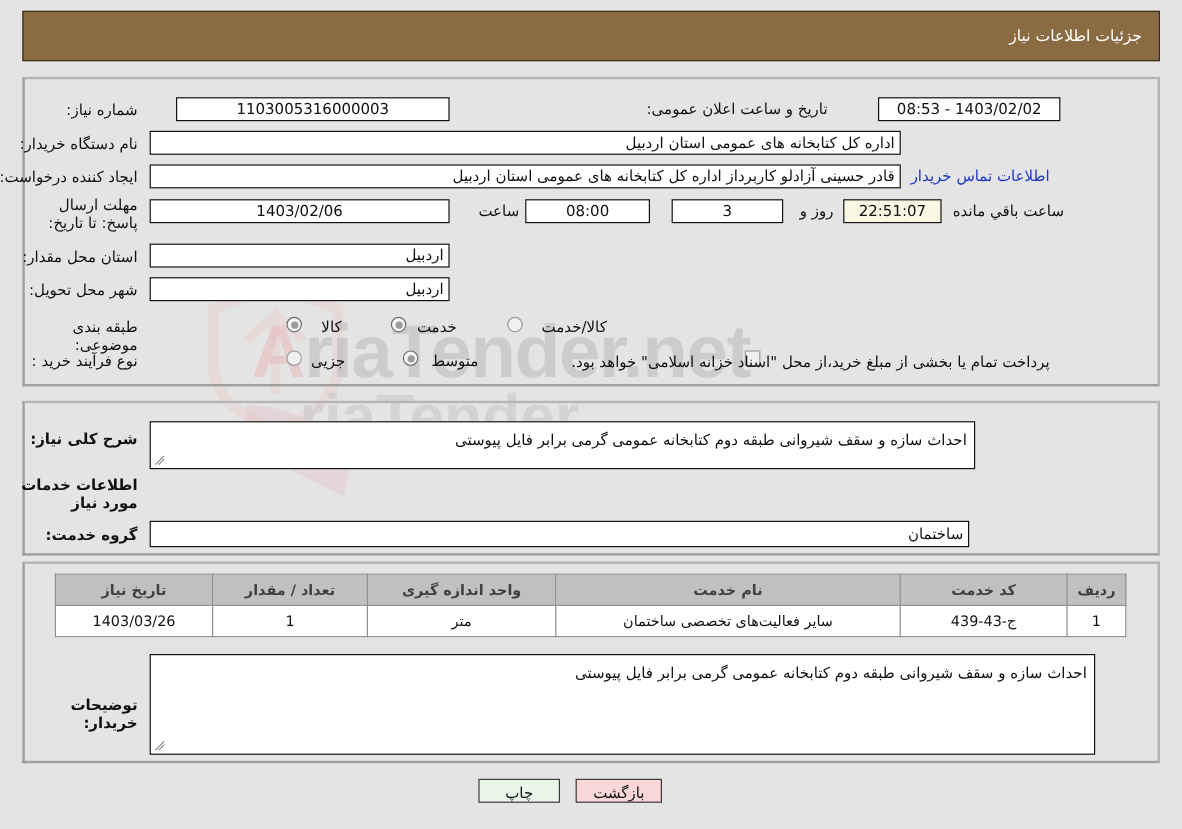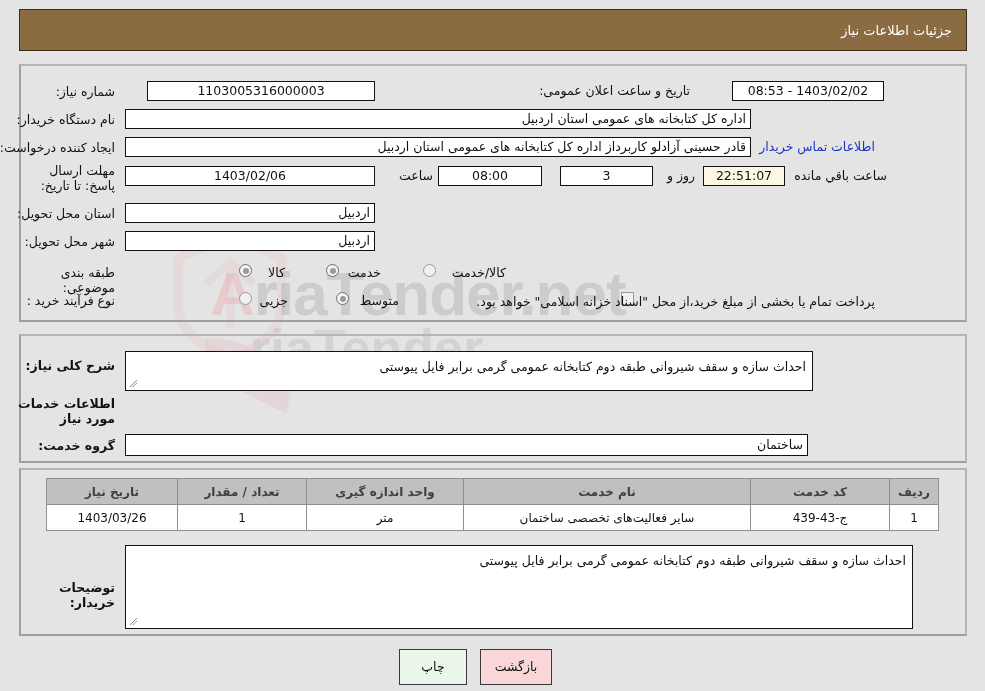--- a/index.html
+++ b/index.html
@@ -222,21 +222,21 @@
     height: 25px;
     padding: 0 5px;
     text-align: center;
     white-space: nowrap;
   }
 
   
   .btn {
     position: absolute;
     box-sizing: border-box;
-    height: 36px;
+    height: 20px;
     font-size: 12.5px;
     color: #111;
     border: 1px solid #6a6a6a;
     background: #f0f0f0;
     cursor: pointer;
     line-height: 22px;
     text-align: center;
     padding: 0;
     font-family: "DejaVu Sans", "Liberation Sans", sans-serif;
   }
@@ -287,21 +287,21 @@
 
     <div class="lbl" style="right:870px; top:163px; width:96px;">مهلت ارسال پاسخ: تا تاریخ:</div>
     <div class="fld center" style="right:610px; top:166px; width:250px;">1403/02/06</div>
     <div class="plain" style="right:552px; top:167px;">ساعت</div>
     <div class="fld center" style="right:443px; top:166px; width:104px;">08:00</div>
     <div class="fld center" style="right:332px; top:166px; width:93px;">3</div>
     <div class="plain" style="right:290px; top:167px;">روز و</div>
     <div class="fld cream center" style="right:200px; top:166px; width:82px;">22:51:07</div>
     <div class="plain" style="right:98px; top:167px;">ساعت باقي مانده</div>
 
-    <div class="lbl" style="right:870px; top:206px; width:112px;">استان محل تحویل:</div>
+    <div class="lbl" style="right:870px; top:206px; width:112px;">استان محل مقدار:</div>
     <div class="fld right" style="right:610px; top:203px; width:250px;">اردبیل</div>
 
     <div class="lbl" style="right:870px; top:234px; width:104px;">شهر محل تحویل:</div>
     <div class="fld right" style="right:610px; top:231px; width:250px;">اردبیل</div>
 
     <div class="lbl" style="right:870px; top:265px; width:110px;">طبقه بندی موضوعی:</div>
 
     <div class="radio on" style="right:733px; top:264px;"></div>
     <div class="radio-lbl" style="right:700px; top:265px;">کالا</div>
 

